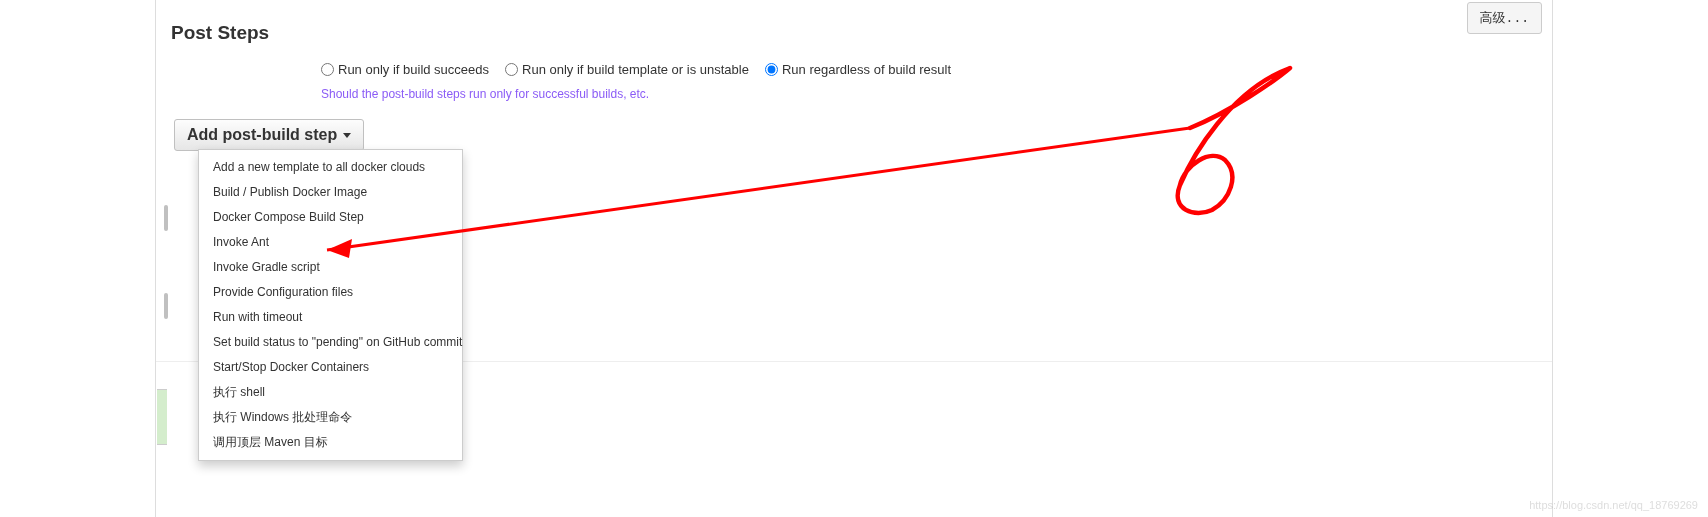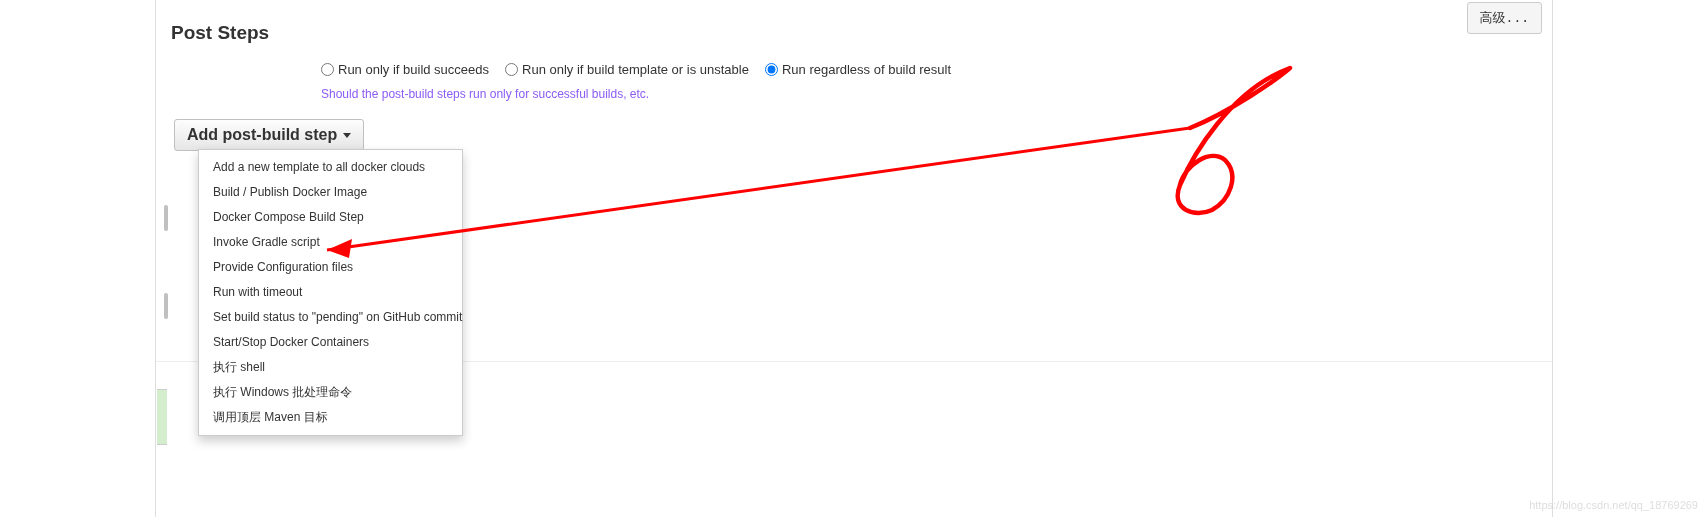--- a/index.html
+++ b/index.html
@@ -185,20 +185,21 @@
 
   <div class="add-step-wrap">
     <button class="btn-add-step">
       <span>Add post-build step</span>
       <span class="caret-down"></span>
     </button>
     <div class="dropdown-menu" id="dropdown-menu">
         <div class="dropdown-item">Add a new template to all docker clouds</div>
         <div class="dropdown-item">Build / Publish Docker Image</div>
         <div class="dropdown-item">Docker Compose Build Step</div>
+        <div class="dropdown-item">Invoke Ant</div>
         <div class="dropdown-item">Invoke Gradle script</div>
         <div class="dropdown-item">Provide Configuration files</div>
         <div class="dropdown-item">Run with timeout</div>
         <div class="dropdown-item">Set build status to "pending" on GitHub commit</div>
         <div class="dropdown-item">Start/Stop Docker Containers</div>
         <div class="dropdown-item">执行 shell</div>
         <div class="dropdown-item">执行 Windows 批处理命令</div>
         <div class="dropdown-item">调用顶层 Maven 目标</div>
       </div>
   </div>

